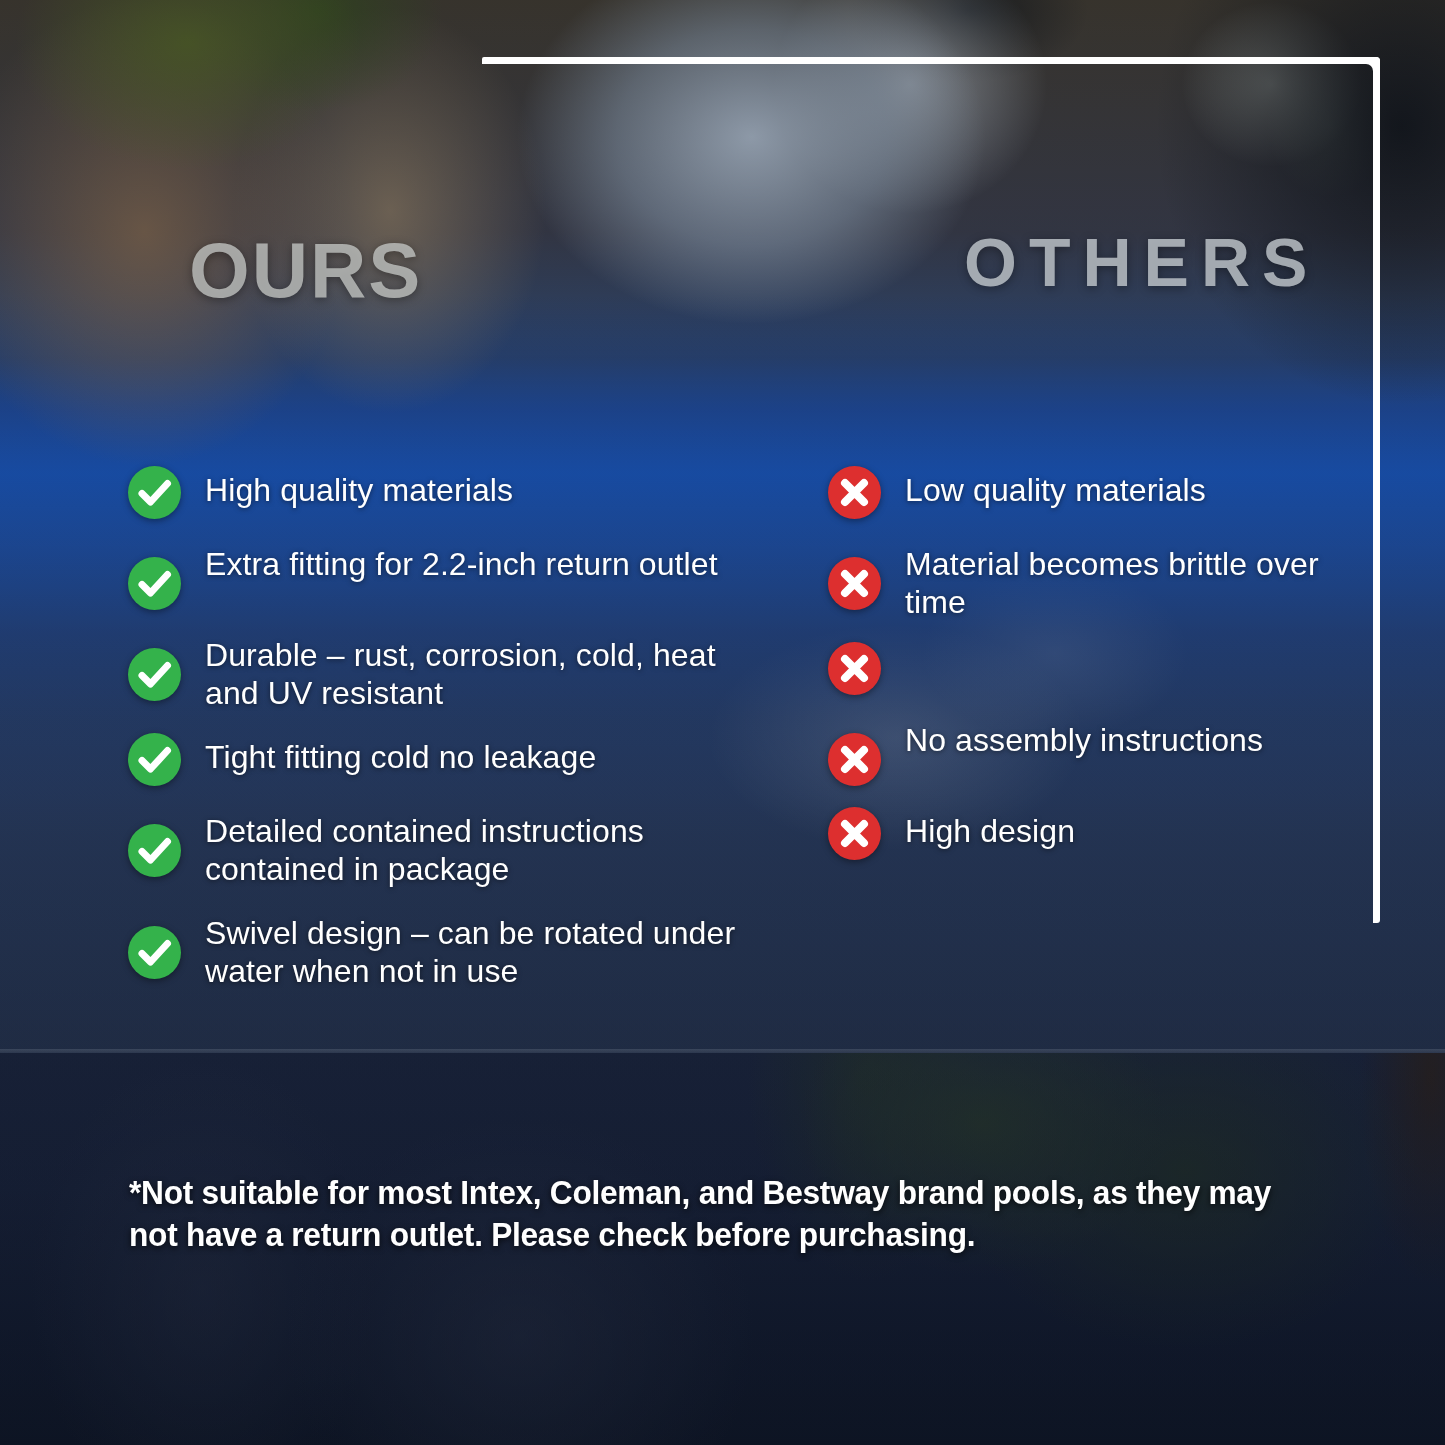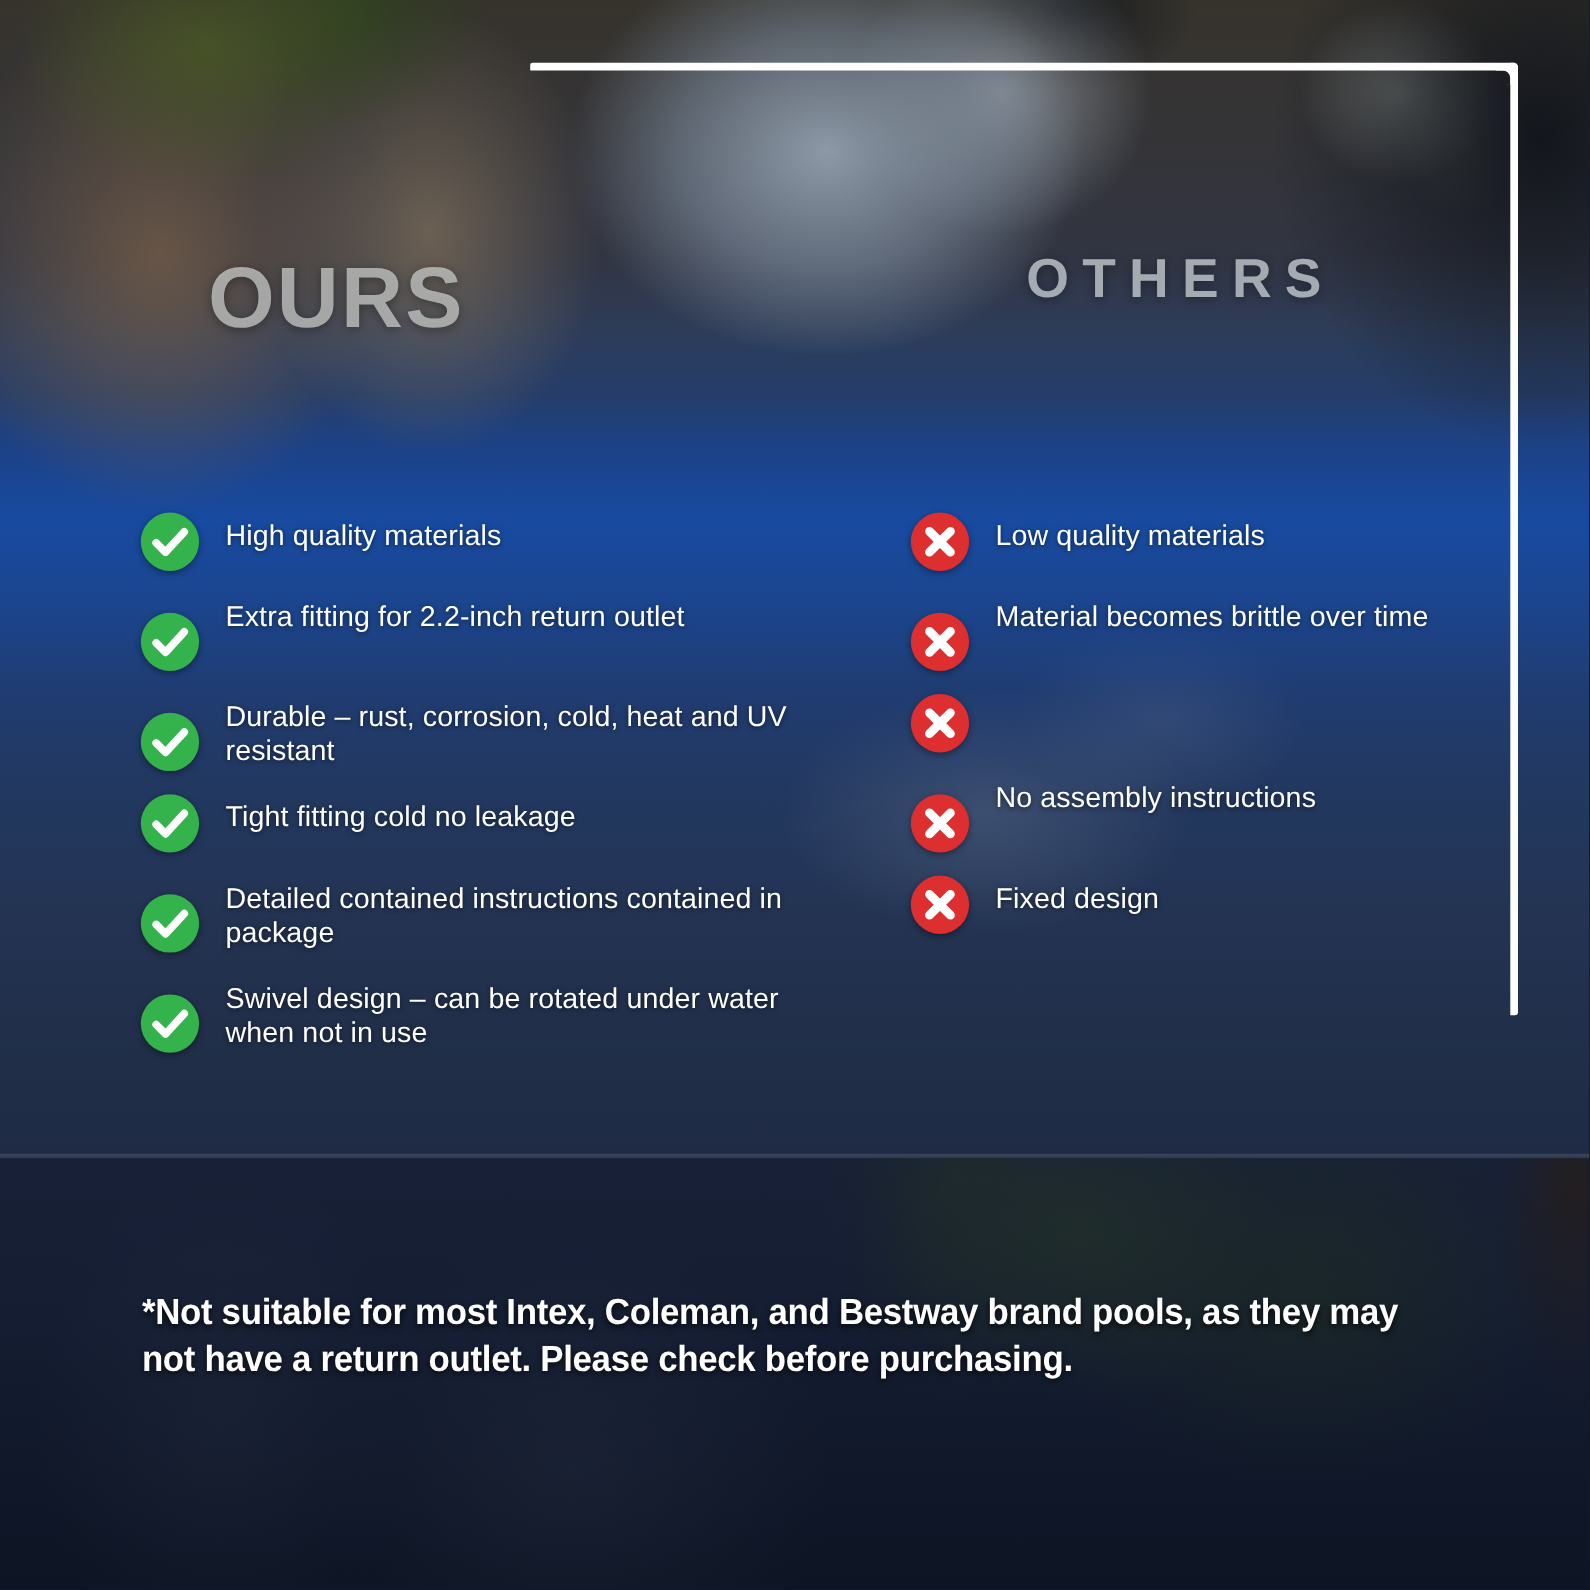--- a/index.html
+++ b/index.html
@@ -145,23 +145,23 @@
     white-space: nowrap;
     line-height: 1;
   }
   #heading-ours {
     left: 189px;
     top: 231px;
     font-size: 78px;
     letter-spacing: 2px;
   }
   #heading-others {
-    left: 933px;
+    left: 964px;
     top: 228px;
-    font-size: 50px;
+    font-size: 68px;
     letter-spacing: 12px;
     color: rgba(196,202,208,0.80);
   }
 
   
   .column {
     position: absolute;
     top: 466px;
   }
   #col-ours   { left: 128px; width: 620px; }
@@ -183,21 +183,21 @@
     margin-right: 24px;
     box-shadow: 0 2px 7px rgba(0,0,0,0.40);
   }
   .badge.check { background: #34b24b; }
   .badge.cross { background: #dd2f2f; }
 
   .badge svg { position: absolute; left: 0; top: 0; }
 
   .feature-text {
     color: #ffffff;
-    font-size: 26px;
+    font-size: 32px;
     line-height: 1.19;
     letter-spacing: 0.1px;
     text-shadow: 0 1px 5px rgba(0,0,0,0.55);
     padding-top: 5px;
   }
   
   .feature-row.two-line .badge { margin-top: 17px; }
   .feature-row.one-line .badge { margin-top: 0px; }
 
   
@@ -328,20 +328,20 @@
       </div>
       <div class="feature-text">No assembly instructions</div>
     </div>
 
     <div class="feature-row one-line">
       <div class="badge cross">
         <svg width="53" height="53" viewBox="0 0 53 53" aria-hidden="true">
           <path d="M17 17 L36 36 M36 17 L17 36" fill="none" stroke="#ffffff" stroke-width="8" stroke-linecap="round"></path>
         </svg>
       </div>
-      <div class="feature-text">Fixed design</div>
+      <div class="feature-text">High design</div>
     </div>
 
   </div>
 
   <div id="disclaimer">*Not suitable for most Intex, Coleman, and Bestway brand pools, as they may not have a return outlet. Please check before purchasing.</div>
 
 </div>
 
 </body></html>

